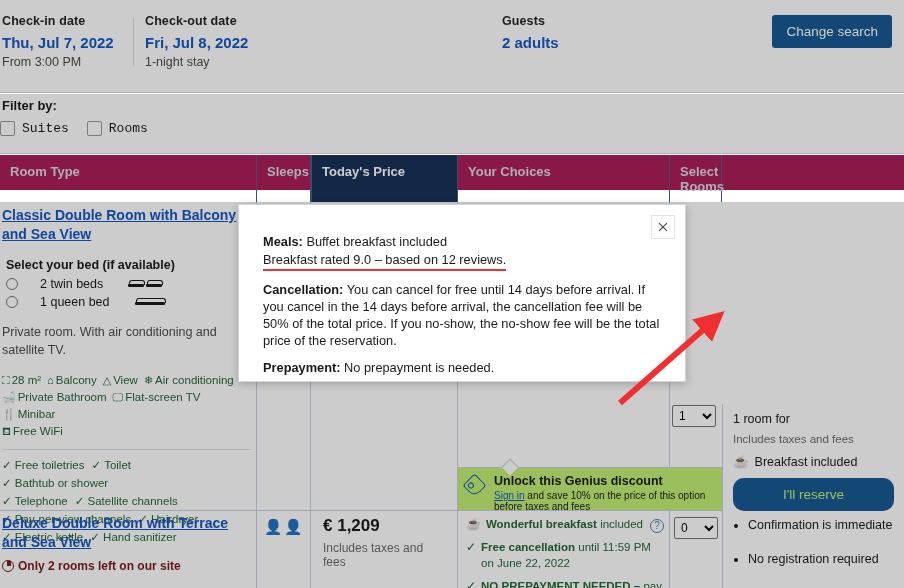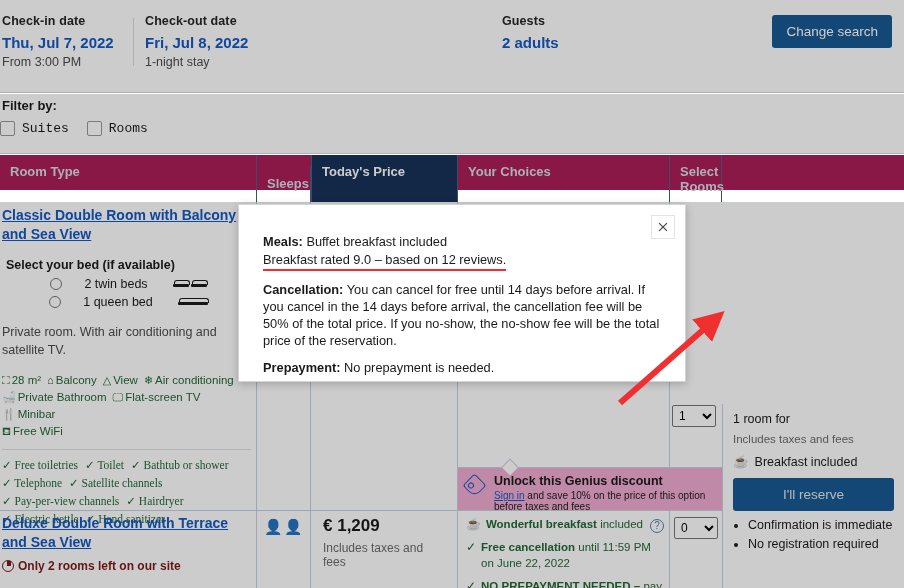--- a/index.html
+++ b/index.html
@@ -70,39 +70,39 @@
     background: #be185d;
   }
   .th {
     position: absolute; top: 0; height: 47px;
     color: #d6dce8; font-size: 13px; font-weight: bold;
     padding: 9px 10px 0 10px; line-height: 15px;
     border-right: 1px solid #48618c;
   }
   .th.highlight { background: #13325f; color: #ffffff; border-left: 1px solid #48618c; }
   .th-roomtype { left: 0;   width: 257px; }
-  .th-sleeps   { left: 257px; width: 54px; margin-top: 12px; }
+  .th-sleeps   { left: 257px; width: 54px; }
   .th-price    { left: 311px; width: 147px; }
   .th-choices  { left: 458px; width: 212px; }
   .th-select   { left: 670px; width: 52px; }
   .th-last     { left: 722px; width: 182px; border-right: none; }
 
   
   .tbody { position: absolute; left: 0; top: 202px; width: 904px; height: 386px; background: #fff; }
   .col-sep { position: absolute; width: 1px; background: #c2d2e4; }
 
   
   .room-cell { position: absolute; left: 0; top: 0; width: 257px; padding: 4px 6px 0 2px; }
   .room-title {
     font-size: 14px; font-weight: bold; color: #0a5ad6;
     text-decoration: underline; line-height: 19px; cursor: pointer;
   }
   .bed-block { margin-top: 14px; padding-left: 4px; }
   .bed-head { font-size: 12.5px; font-weight: bold; color: #1a1a1a; margin-bottom: 5px; }
-  .bed-opt { display: flex; align-items: center; gap: 22px; margin-bottom: 4px; cursor: pointer; justify-content: center; }
+  .bed-opt { display: flex; align-items: center; gap: 22px; margin-bottom: 4px; cursor: pointer; }
   .radio {
     width: 12px; height: 12px; border: 1px solid #767676; border-radius: 50%; background: #fff;
     flex: 0 0 auto;
   }
   .bed-label { font-size: 12.5px; color: #1a1a1a; }
   .bed-icons { display: inline-flex; gap: 2px; align-items: center; margin-left: 3px; }
   .bed-glyph { width: 16px; height: 9px; position: relative; }
   .bed-glyph::before {
     content: ""; position: absolute; left: 0; bottom: 2px; width: 16px; height: 3px;
     background: #1a1a1a; border-radius: 1px;
@@ -118,21 +118,21 @@
   .room-desc { margin-top: 14px; font-size: 12.5px; color: #4b4b4b; line-height: 18px; }
 
   .amen-row {
     margin-top: 13px; font-size: 11.5px; color: #1a6b2f;
     line-height: 17px;
   }
   .amen-row .amen { white-space: nowrap; margin-right: 6px; display: inline-block; }
   .amen-ico { font-size: 11px; margin-right: 2px; }
   .amen-divider { border-top: 1px solid #e0e0e0; margin: 9px 0 6px 0; }
   .facility-line { font-size: 11.5px; color: #1a6b2f; line-height: 18px; }
-  .facility-line .f { white-space: nowrap; margin-right: 7px; display: inline-block; font-family: Liberation Serif, serif; }
+  .facility-line .f { white-space: nowrap; margin-right: 7px; display: inline-block; }
 
   
   .row2-sep { position: absolute; left: 0; top: 308px; width: 904px; height: 1px; background: #c2d2e4; }
   .room2-cell { position: absolute; left: 0; top: 312px; width: 257px; padding: 0 6px 0 2px; }
   .scarcity { margin-top: 7px; font-size: 12px; font-weight: bold; color: #8a1818; display: flex; align-items: center; gap: 4px; }
   .scarcity-dot {
     width: 12px; height: 12px; border-radius: 50%; border: 1.5px solid #8a1818;
     position: relative; flex: 0 0 auto;
   }
   .scarcity-dot::after {
@@ -167,21 +167,21 @@
   .qty-select {
     font-family: "Liberation Sans", sans-serif; font-size: 12px;
     border: 1px solid #767676; border-radius: 2px; background: #fff;
     padding: 2px 2px; width: 44px; cursor: pointer;
   }
   .select-cell1 { position: absolute; left: 672px; top: 203px; width: 50px; }
 
   
   .genius-band {
     position: absolute; left: 458px; top: 265px; width: 264px; height: 43px;
-    background: #f9a8d4; border-top: 1px solid #c2d2e4;
+    background: #bef264; border-top: 1px solid #c2d2e4;
     padding: 6px 8px 0 8px;
   }
   .genius-title { font-size: 12.5px; font-weight: bold; color: #1a1a1a; }
   .genius-sub { font-size: 10px; color: #1a1a1a; margin-top: 2px; }
   .genius-sub a { color: #0a5ad6; text-decoration: underline; cursor: pointer; }
   .tag-ico {
     position: absolute; left: 8px; top: 9px; width: 17px; height: 17px;
     transform: rotate(-45deg);
     border: 1.6px solid #0a5ad6; border-radius: 3px 3px 3px 8px;
   }
@@ -200,27 +200,27 @@
   .rail {
     position: absolute; left: 722px; top: 202px; width: 182px; height: 386px;
     background: #ffffff; border-left: 1px solid #c2d2e4;
     padding: 8px 10px 0 10px;
   }
   .rail-roomfor { font-size: 12.5px; color: #1a1a1a; }
   .rail-price { font-size: 19px; font-weight: bold; color: #1a1a1a; margin-top: 4px; }
   .rail-taxes { font-size: 11.5px; color: #6b6b6b; margin-top: 7px; }
   .rail-bf { font-size: 12.5px; color: #1a1a1a; margin-top: 9px; display: flex; align-items: center; gap: 6px; }
   .reserve-btn {
-    margin-top: 9px; width: 100%; background: #0e5aa0; color: #e5e5e5;
-    border: none; border-radius: 3px; font-family: "Liberation Sans", sans-serif;
+    margin-top: 9px; width: 100%; background: #0e5aa0; color: #bef264;
+    border: none; border-radius: 11px; font-family: "Liberation Sans", sans-serif;
     font-size: 13.5px; padding: 9px 0; cursor: pointer;
   }
   .rail-next { font-size: 12.5px; color: #1a1a1a; margin-top: 8px; }
   .rail-ul { margin: 5px 0 0 0; padding-left: 15px; }
-  .rail-ul li { font-size: 12.5px; color: #1a1a1a; line-height: 18px; margin-bottom: 1px; }
+  .rail-ul li { font-size: 12.5px; color: #1a1a1a; line-height: 18px; margin-bottom: 16px; }
 
   
   .modal {
     position: absolute; left: 238px; top: 204px; width: 448px; height: 178px;
     background: #ffffff; border: 1px solid #d4d4d4;
     box-shadow: 0 2px 8px rgba(0,0,0,.22);
     padding: 28px 24px 0 24px;
     z-index: 50;
   }
   .modal-close {

